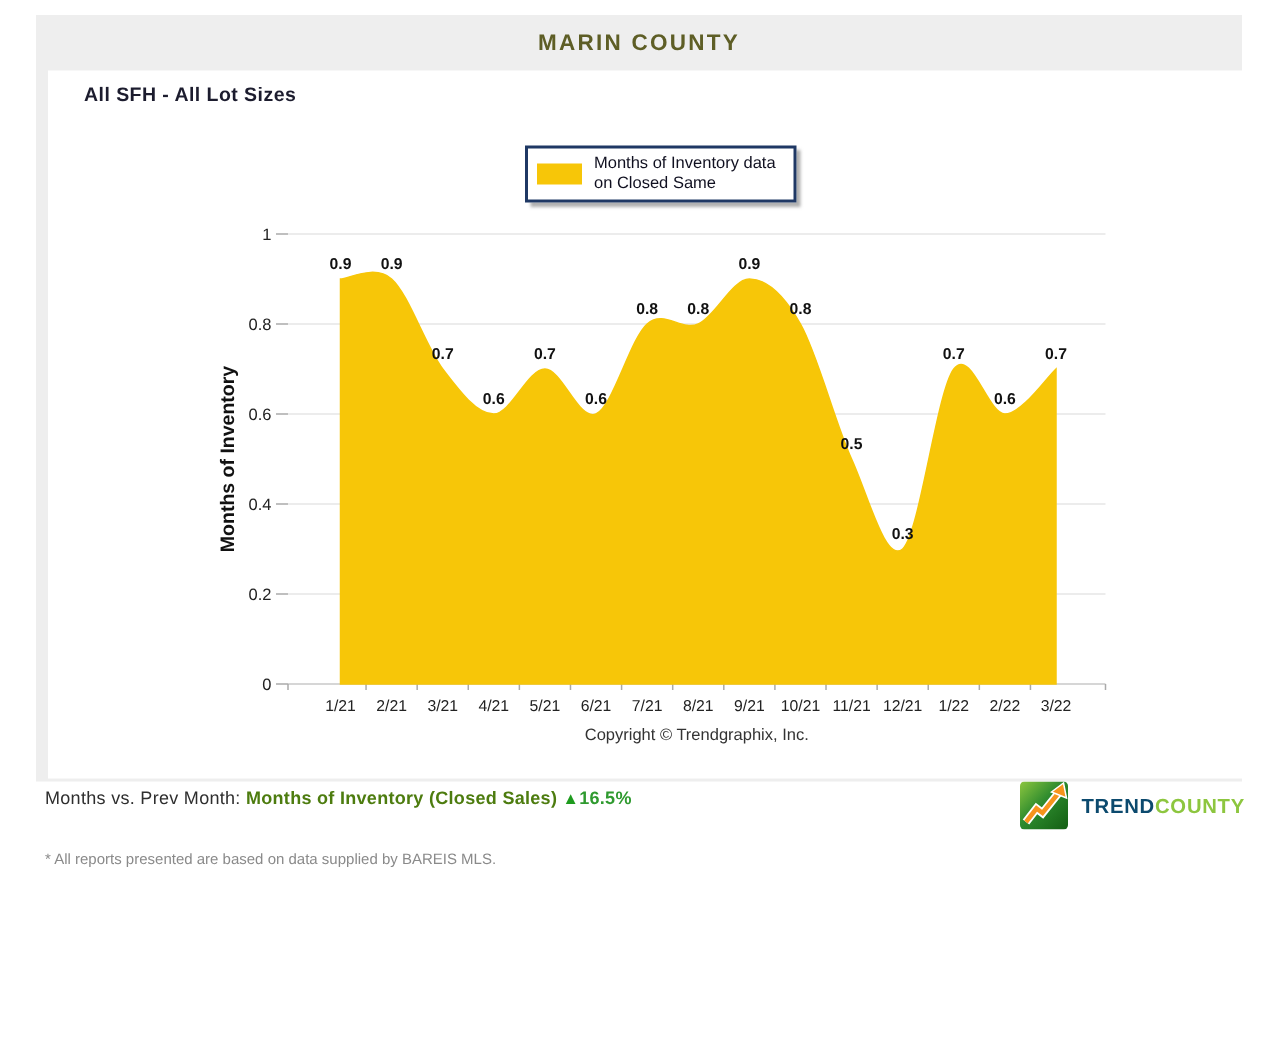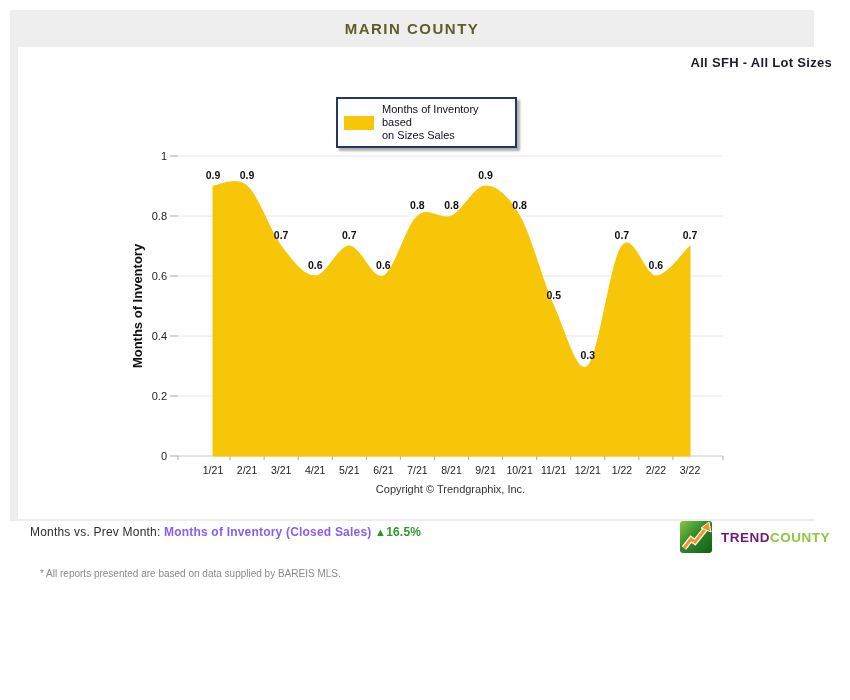--- a/index.html
+++ b/index.html
@@ -1,42 +1,42 @@
 <!DOCTYPE html>
 <html><head>
 <meta charset="utf-8">
 <style>
   * { margin:0; padding:0; box-sizing:border-box; }
   html,body { width:850px; height:700px; background:#ffffff;
     font-family:"Liberation Sans", sans-serif; }
-  .panel { position:absolute; left:10px; top:10px; width:804px; height:511px;
+  .panel { position:absolute; left:24px; top:10px; width:804px; height:511px;
     background:#eeeeee; }
   .title-band { height:37px; line-height:37px; text-align:center; }
   .main-title { font-size:15px; font-weight:bold; letter-spacing:1.5px; color:#5e5e26; }
   .chart-box { position:absolute; left:8px; top:37px; width:814px; height:472px;
     background:#ffffff; }
-  .subtitle { text-align:right; padding-top:8px; font-size:13px; font-weight:bold;
-    color:#1c1c2e; letter-spacing:0.3px; }
+  .subtitle { text-align:left; padding-top:8px; font-size:13px; font-weight:bold;
+    color:#1c1c2e; letter-spacing:0.3px;padding-left:24px; }
   .legend-box { position:absolute; left:318px; top:50px; width:181px; min-height:37px;
     background:#ffffff; border:2px solid #1f3864;
     box-shadow:3px 3px 2px rgba(110,110,110,0.55);
     display:flex; align-items:center; padding:4px 6px; }
   .legend-swatch { width:30px; height:14px; flex:0 0 30px; margin-right:8px; }
   .legend-text { font-size:11px; color:#101020; line-height:13px; }
   #chart-svg { position:absolute; left:0; top:0; }
   .stats { position:absolute; left:30px; top:524px; font-size:12px; color:#2e2e2e;
     letter-spacing:0.2px; line-height:17px; }
-  .stat-metric { font-weight:bold; color:#8b5cf6; }
+  .stat-metric { font-weight:bold; color:#4d7c0f; }
   .stat-up-arrow { color:#1e9b1e; font-size:11px; }
   .stat-change-up { color:#2f9a2f; font-weight:bold; }
   .stat-change-flat { color:#2e2e2e; }
-  .footnote { position:absolute; left:40px; top:568px; font-size:10px; color:#8a8a8a; }
+  .footnote { position:absolute; left:30px; top:568px; font-size:10px; color:#8a8a8a; }
   .logo { position:absolute; left:680px; top:521px; display:flex; align-items:center; }
   .logo-text { margin-left:6px; font-size:13.5px; font-weight:bold; letter-spacing:0.5px; }
-  .logo-trend { color:#701a75;margin-top:10px; }
+  .logo-trend { color:#0c4a6e;margin-top:10px; }
   .logo-graphix { color:#8dc63f; }
 </style>
 </head>
 <body>
 
 <div class="panel">
   <div class="title-band">
     <span class="main-title">MARIN COUNTY</span>
   </div>
   <div class="chart-box">
@@ -106,22 +106,22 @@
         <text x="569.7857142857142" y="427" text-anchor="middle" font-size="10.5" fill="#222222">12/21</text>
         <text x="603.8571428571429" y="427" text-anchor="middle" font-size="10.5" fill="#222222">1/22</text>
         <text x="637.9285714285714" y="427" text-anchor="middle" font-size="10.5" fill="#222222">2/22</text>
         <text x="672" y="427" text-anchor="middle" font-size="10.5" fill="#222222">3/22</text>
         <text x="124" y="259" text-anchor="middle" font-size="13" font-weight="bold" fill="#111111" transform="rotate(-90 124 259)">Months of Inventory</text>
         <text x="432.5" y="446" text-anchor="middle" font-size="11" fill="#333333">Copyright © Trendgraphix, Inc.</text>
       </svg>
     <div class="legend-box">
       <div class="legend-swatch" style="background: rgb(247, 198, 8);"></div>
       <div class="legend-text">
-        <div>Months of Inventory based</div>
-        <div>on Sizes Sales</div>
+        <div>Months of Inventory data</div>
+        <div>on Closed Same</div>
       </div>
     </div>
   </div>
 </div>
 
 <div class="stats">
   <div>
     <span>Months vs. Prev Month: </span><span class="stat-metric">Months of Inventory (Closed Sales)</span>
     <span class="stat-up-arrow">▲</span><span class="stat-change-up">16.5%</span>
   </div>

